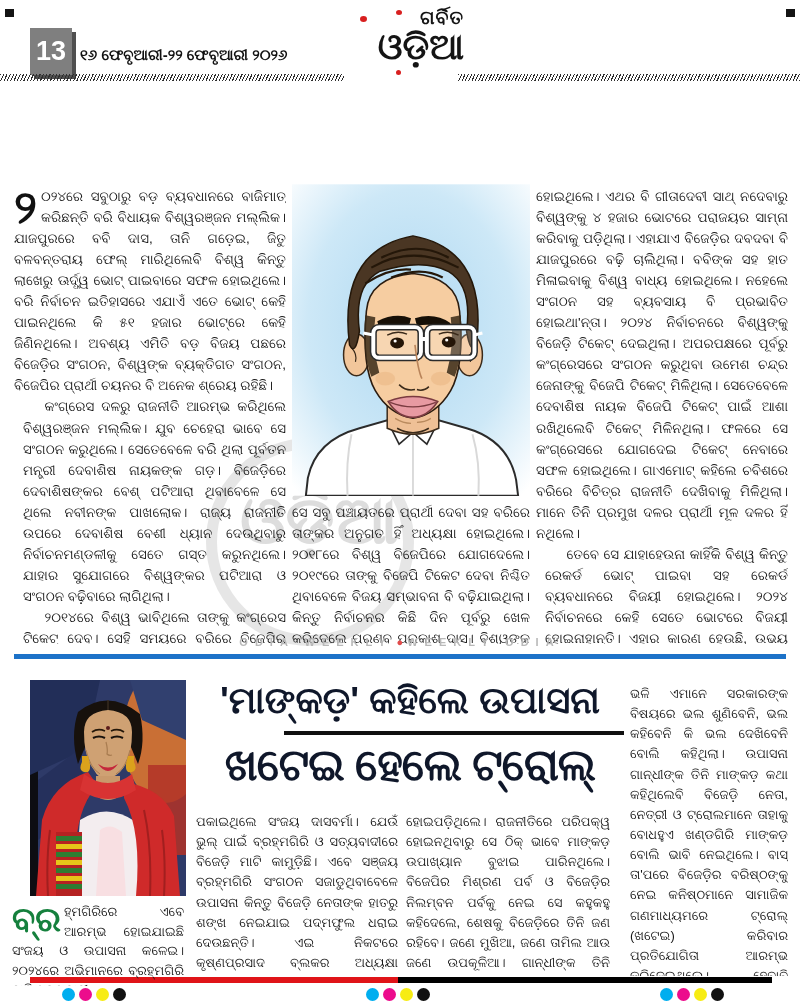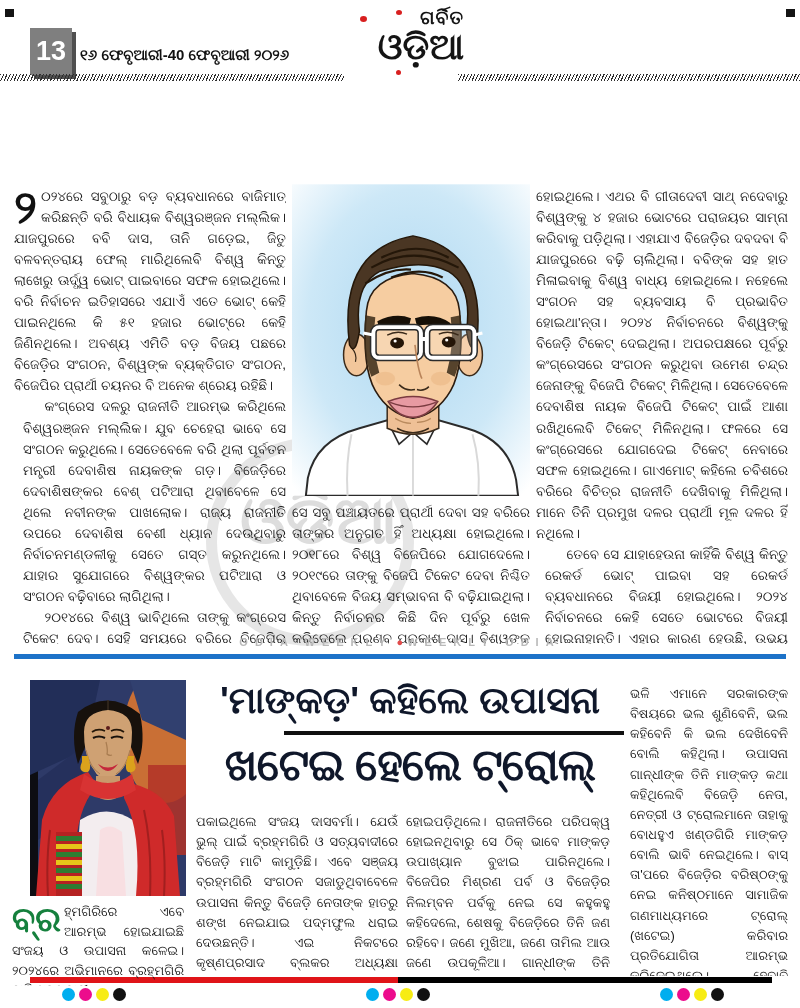--- a/index.html
+++ b/index.html
@@ -81,21 +81,21 @@
 <body>
 
 <div class="page">
 
   <div class="mark mark-tl"></div>
   <div class="mark mark-tr"></div>
 
   <div class="pagenum-box">
     <span>13</span>
   </div>
-  <div class="header-date">୧୬ ଫେବୃଆରୀ-40 ଫେବୃଆରୀ ୨୦୨୬</div>
+  <div class="header-date">୧୬ ଫେବୃଆରୀ-୨୨ ଫେବୃଆରୀ ୨୦୨୬</div>
   <div class="logo">
     <div class="l1">ଗର୍ବିତ</div>
     <div class="l2">ଓଡ଼ିଆ</div>
     <span class="reddot rd1"></span>
     <span class="reddot rd2"></span>
     <span class="reddot rd3"></span>
   </div>
   <div class="hatch hatch-left"></div>
   <div class="hatch hatch-right"></div>
 

